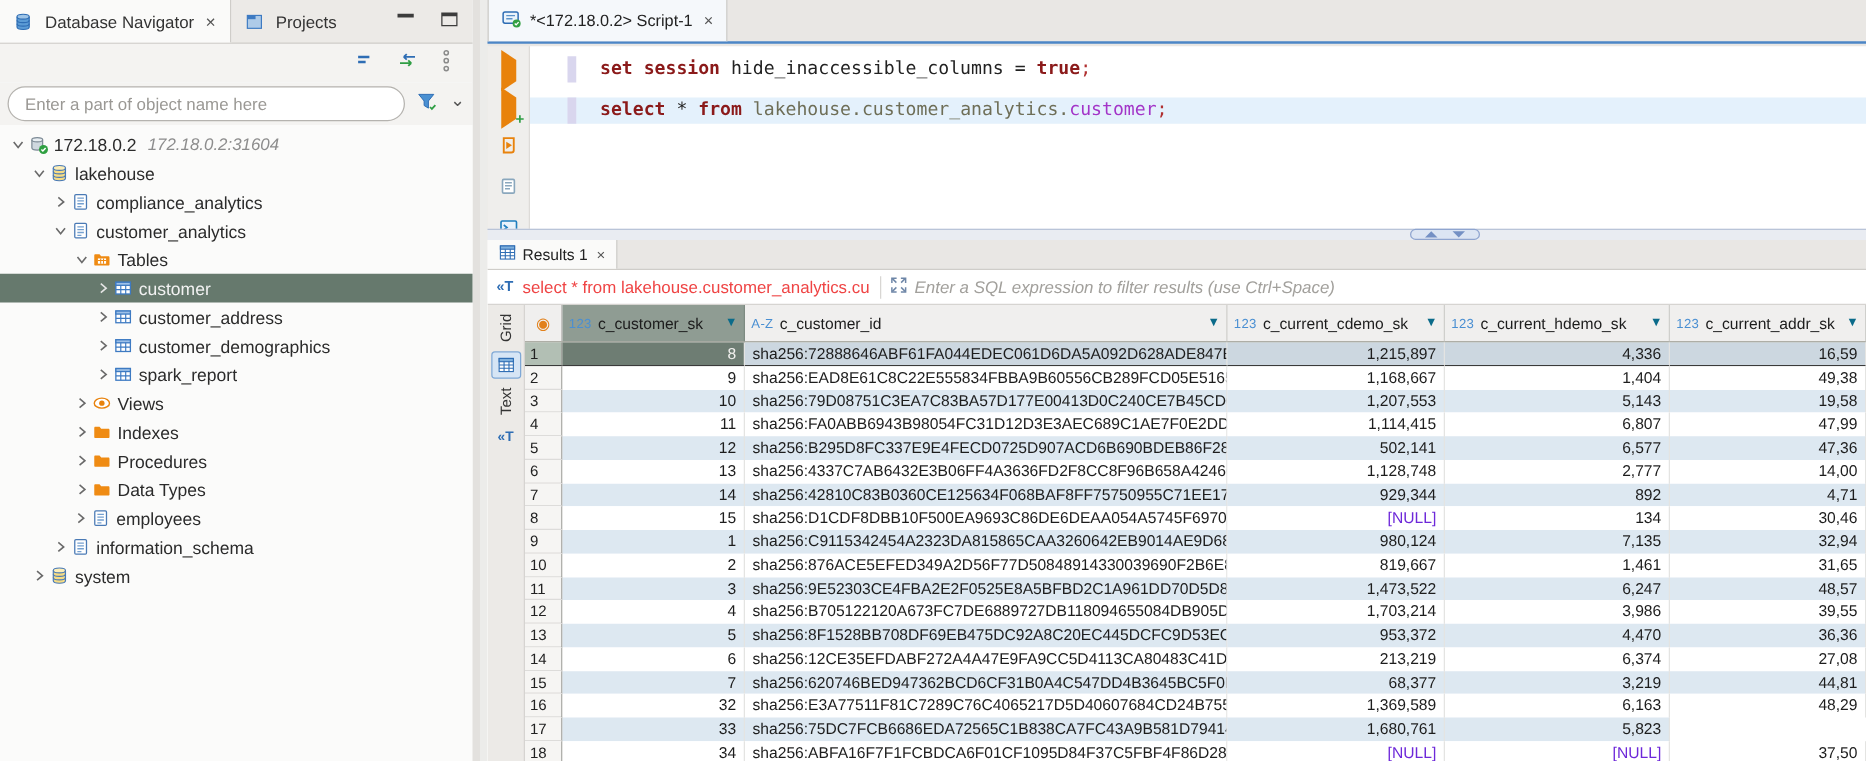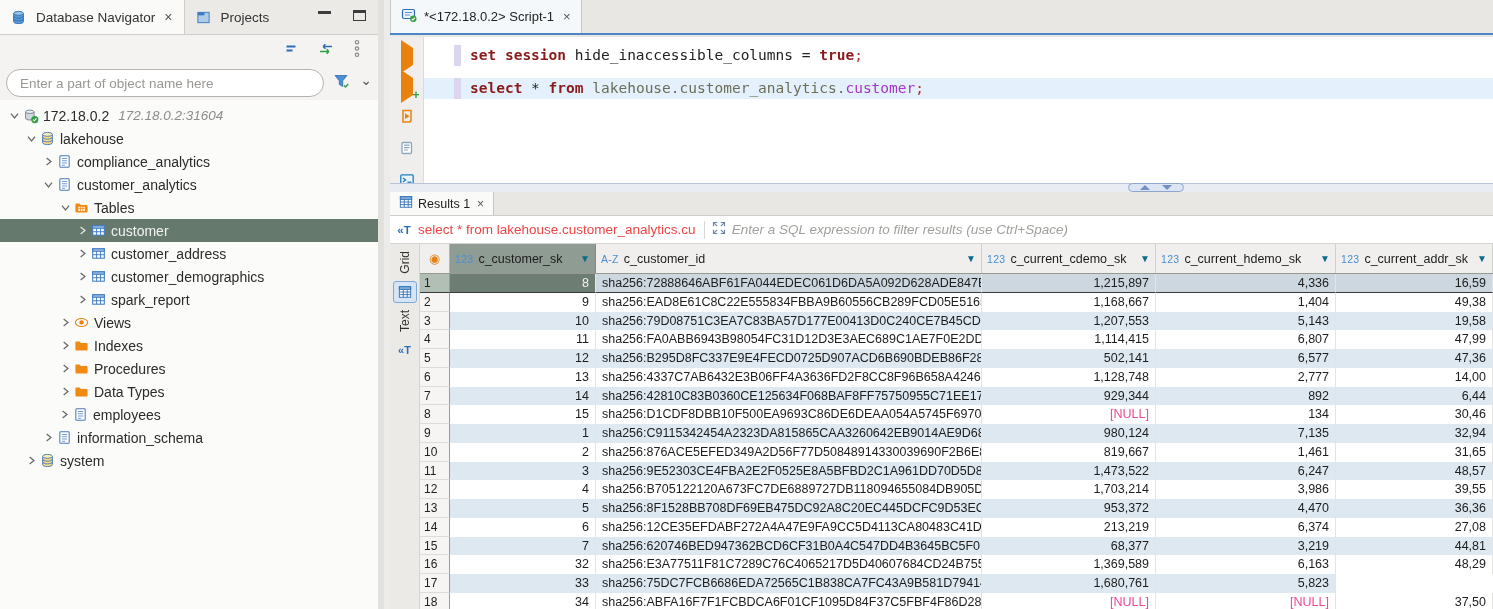--- a/index.html
+++ b/index.html
@@ -41,21 +41,21 @@
   .ed-tabbar { height:35px; background:#e9e7e4; border-bottom:2px solid #4c86c6; display:flex; align-items:stretch; }
   .ed-tab { display:flex; align-items:center; gap:6px; background:#f5f8fb; padding:0 10px; font-size:13px; color:#222; border-right:1px solid #c9c7c4; border-left:1px solid #c9c7c4; }
   .ed-tab .x { color:#555; font-size:13px; margin-left:3px; }
   .ed-body { position:absolute; top:37px; bottom:0; left:0; right:0; display:flex; }
   .ed-toolbar { width:34px; background:#efeeec; border-right:1px solid #dddbd8; display:flex; flex-direction:column; align-items:center; padding-top:11px; gap:12px; }
   .tri-run { width:0; height:0; border-top:8px solid transparent; border-bottom:8px solid transparent; border-left:12px solid #e8820c; }
   .run-plus { position:relative; }
   .run-plus .plus { position:absolute; right:-7px; bottom:-5px; color:#2f9e44; font-size:12px; font-weight:bold; line-height:1; }
   .ed-code { flex:1; position:relative; background:#fff; font-family:"DejaVu Sans Mono","Liberation Mono",monospace; font-size:14.5px; overflow:hidden; }
   .code-hl { position:absolute; left:0; right:0; height:21px; background:#e4f1fc; }
-  .code-line { position:absolute; left:46px; height:21px; line-height:21px; white-space:pre; }
+  .code-line { position:absolute; left:56px; height:21px; line-height:21px; white-space:pre; }
   .changebar { position:absolute; left:30px; width:7px; height:21px; background:#d9d6ee; }
   .tk-keyword { color:#8b1a1a; font-weight:bold; }
   .tk-plain { color:#222; }
   .tk-schema { color:#6e6e57; }
   .tk-table { color:#a335c8; }
   .tk-punct { color:#b03030; }
 
   
   #sash { position:absolute; left:390px; top:183px; right:0; height:9px; background:#e9ecf2; border-top:1px solid #b9c4d8; }
   .sash-pill { position:absolute; left:738px; top:-1px; width:56px; height:9px; border:1px solid #8fa5cf; border-radius:5px; background:#dce5f3; display:flex; align-items:center; justify-content:center; gap:12px; }
@@ -88,21 +88,21 @@
   .gh-name { font-size:12.5px; }
   .gh-arrow { margin-left:auto; color:#0b6b8a; font-size:10px; }
   .g-row { display:flex; height:18.75px; line-height:18.5px; }
   .g-num { background:#f6f5f3; border-right:1px solid #9a9a96; border-bottom:1px solid #dddcda; font-size:12px; padding-left:4px; color:#222; }
   .g-cell { border-right:1px solid #e4e4e2; padding:0 6px; white-space:nowrap; overflow:hidden; color:#1d1d1d; background:#fff; }
   .al-r { text-align:right; }
   .row-blue .g-cell { background:#dde8f1; }
   .sel-row .g-cell { background:#ccd7e0; border-bottom:1px solid #3a3a3a; }
   .sel-row .g-num { background:#b2bfb4; border-bottom:1px solid #3a3a3a; }
   .g-cell.focus-cell { background:#6e7d73; color:#f2f1ef; }
-  .g-cell .nulltxt, .nulltxt { color:#ec4899; }
+  .g-cell .nulltxt, .nulltxt { color:#6d28d9; }
 </style>
 </head>
 <body>
 
 <div id="app">
 
   <section id="navigator">
     <div class="nav-tabbar">
       <div class="nav-tab active">
         <span class="ticon">
@@ -554,21 +554,21 @@
             <div class="g-cell al-r" style="width: 174px;">1,128,748</div>
             <div class="g-cell al-r" style="width: 180px;">2,777</div>
             <div class="g-cell al-r" style="width: 157px;">14,00</div>
           </div>
           <div class="g-row row-blue">
             <div class="g-num" style="width: 30px;">7</div>
             <div class="g-cell al-r" style="width: 146px;">14</div>
             <div class="g-cell" style="width: 386px;">sha256:42810C83B0360CE125634F068BAF8FF75750955C71EE17444C</div>
             <div class="g-cell al-r" style="width: 174px;">929,344</div>
             <div class="g-cell al-r" style="width: 180px;">892</div>
-            <div class="g-cell al-r" style="width: 157px;">6,44</div>
+            <div class="g-cell al-r" style="width: 157px;">4,71</div>
           </div>
           <div class="g-row row-white">
             <div class="g-num" style="width: 30px;">8</div>
             <div class="g-cell al-r" style="width: 146px;">15</div>
             <div class="g-cell" style="width: 386px;">sha256:D1CDF8DBB10F500EA9693C86DE6DEAA054A5745F6970EA3</div>
             <div class="g-cell al-r" style="width: 174px;"><span class="nulltxt">[NULL]</span></div>
             <div class="g-cell al-r" style="width: 180px;">134</div>
             <div class="g-cell al-r" style="width: 157px;">30,46</div>
           </div>
           <div class="g-row row-blue">

